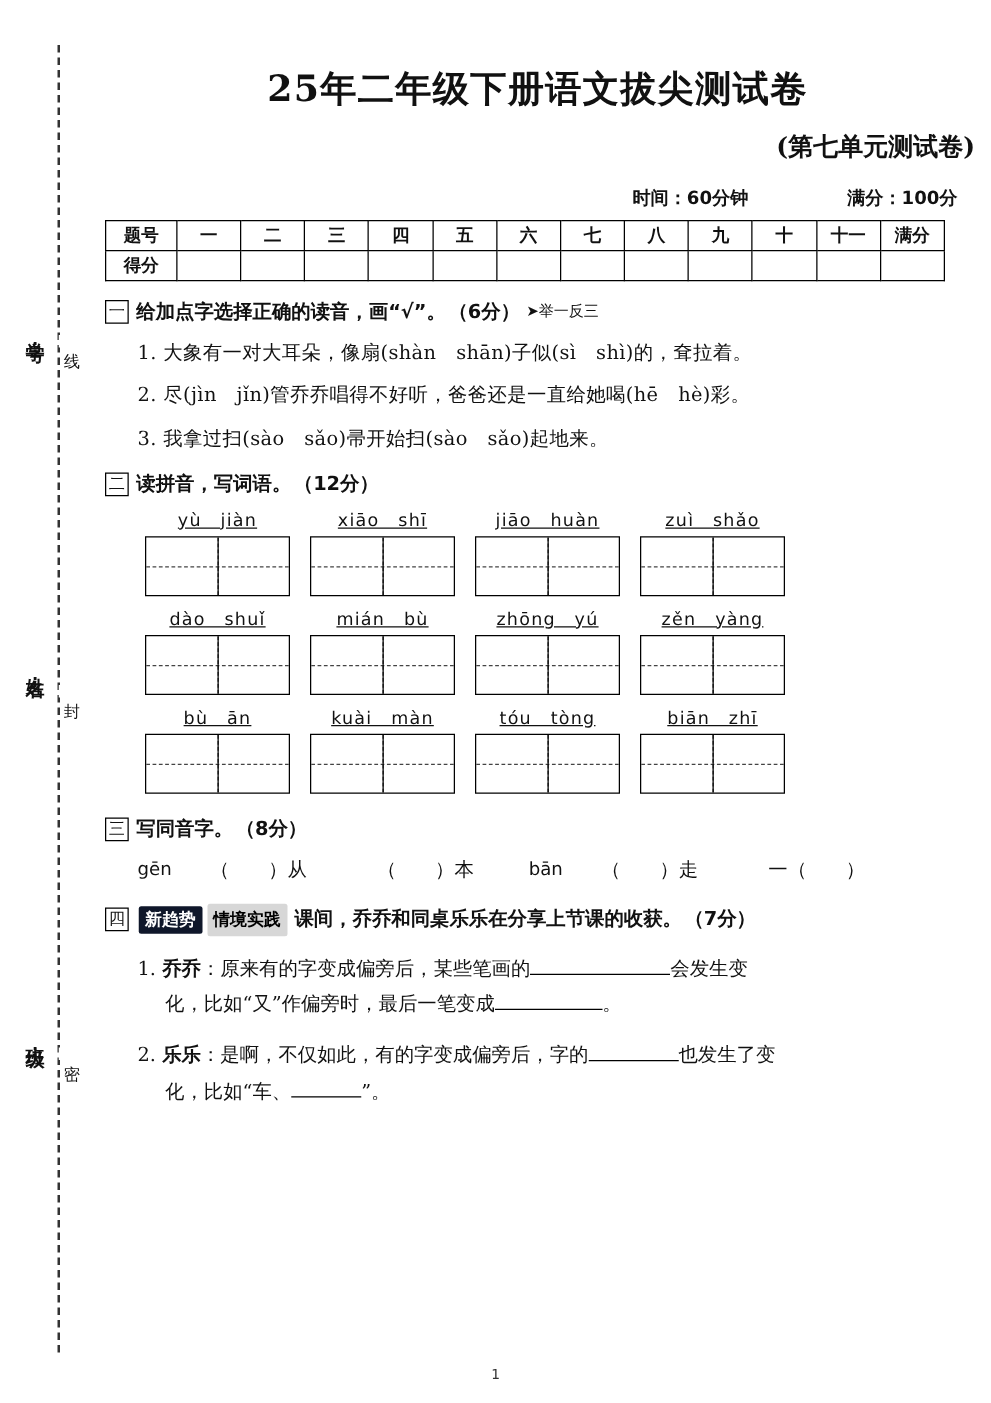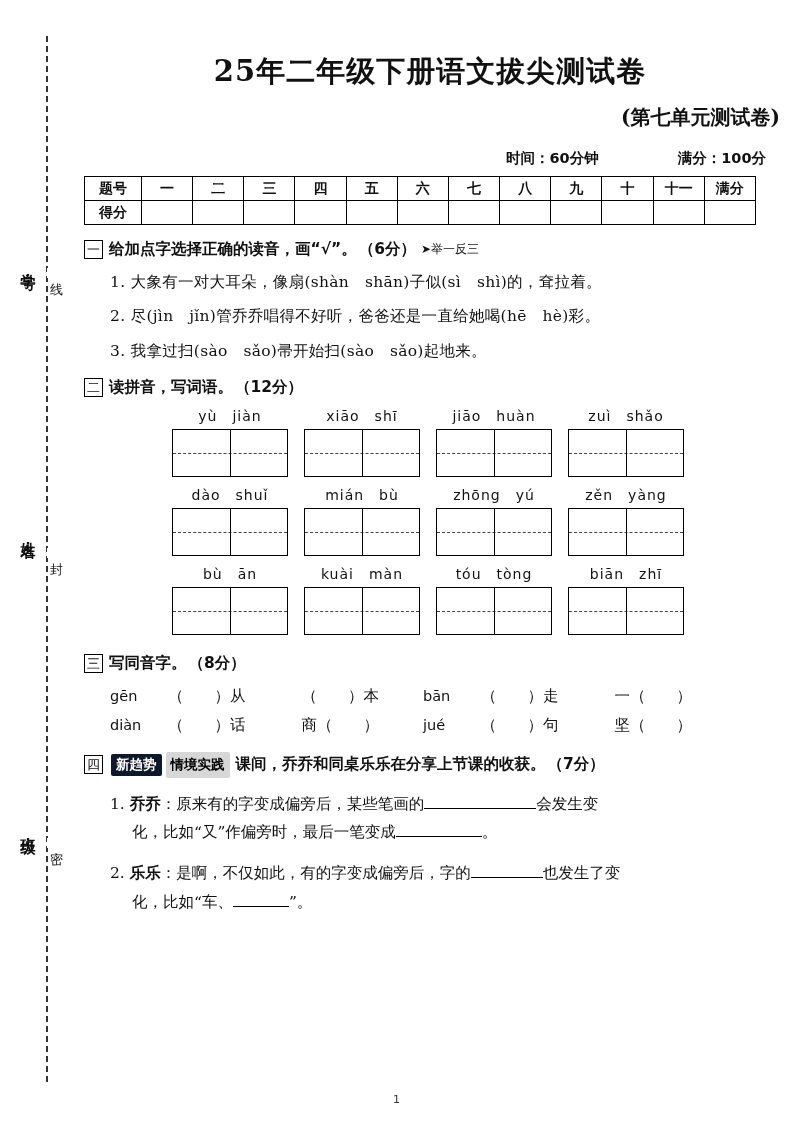--- a/index.html
+++ b/index.html
@@ -129,21 +129,21 @@
 
   .qline{
     font-size:15.5px;
     font-family:"DejaVu Serif", serif;
     margin:11px 0 0 26px;
     line-height:1.5;
     letter-spacing:0.3px;
   }
 
   
-  .grid-row{display:flex;justify-content:center;margin:10px 0 0 24px;width:640px;}
+  .grid-row{display:flex;justify-content:flex-start;margin:10px 0 0 24px;width:640px;text-decoration:underline;}
   .grid-cell{width:132px;text-align:center;}
   .py{
     font-family:"DejaVu Sans", sans-serif;
     font-size:14px;
     letter-spacing:1px;
     margin-bottom:4px;
     height:17px;
   }
   .tian{
     width:116px;height:48px;margin:0 auto;
@@ -380,31 +380,20 @@
           <span class="ty-py">gēn</span>
           <span class="ty-item">（　　）从</span>
           <span class="sp1"></span>
           <span class="ty-item">（　　）本</span>
           <span class="sp2"></span>
           <span class="ty-py">bān</span>
           <span class="ty-item">（　　）走</span>
           <span class="sp1"></span>
           <span class="ty-item">一（　　）</span>
         </div>
-        <div class="ty-row">
-          <span class="ty-py">diàn</span>
-          <span class="ty-item">（　　）话</span>
-          <span class="sp1"></span>
-          <span class="ty-item">商（　　）</span>
-          <span class="sp2"></span>
-          <span class="ty-py">jué</span>
-          <span class="ty-item">（　　）句</span>
-          <span class="sp1"></span>
-          <span class="ty-item">坚（　　）</span>
-        </div>
       </div>
     </div>
 
     <div class="sec" style="margin-top:16px;">
       <div class="sec-head">
         <span class="num-box">四</span>
         <span class="tag-black">新趋势</span>
         <span class="tag-gray">情境实践</span>
         <span>课间，乔乔和同桌乐乐在分享上节课的收获。</span>
         <span>（7分）</span>

